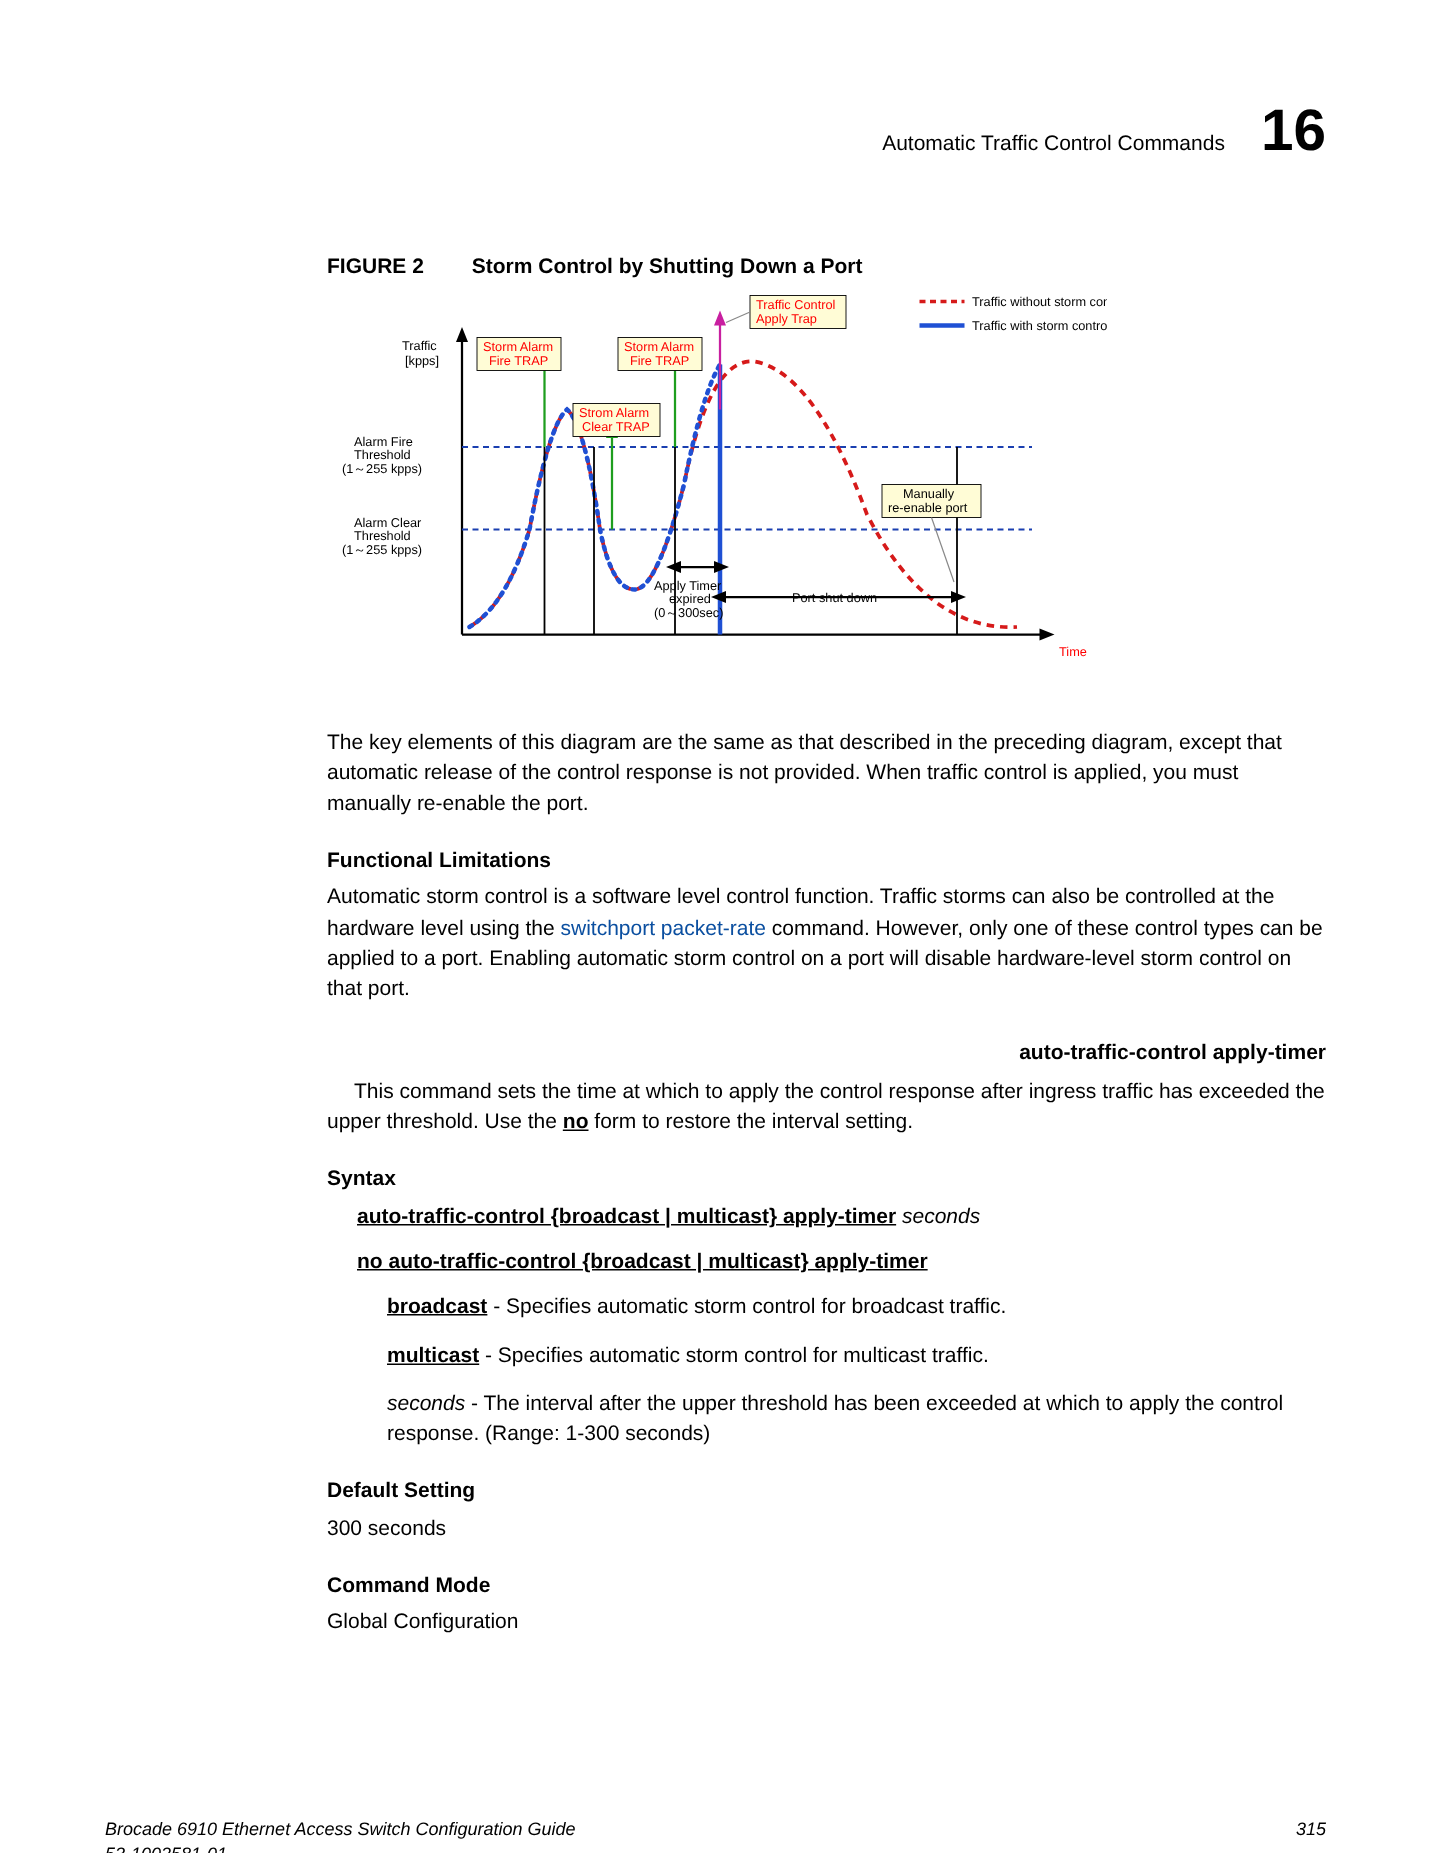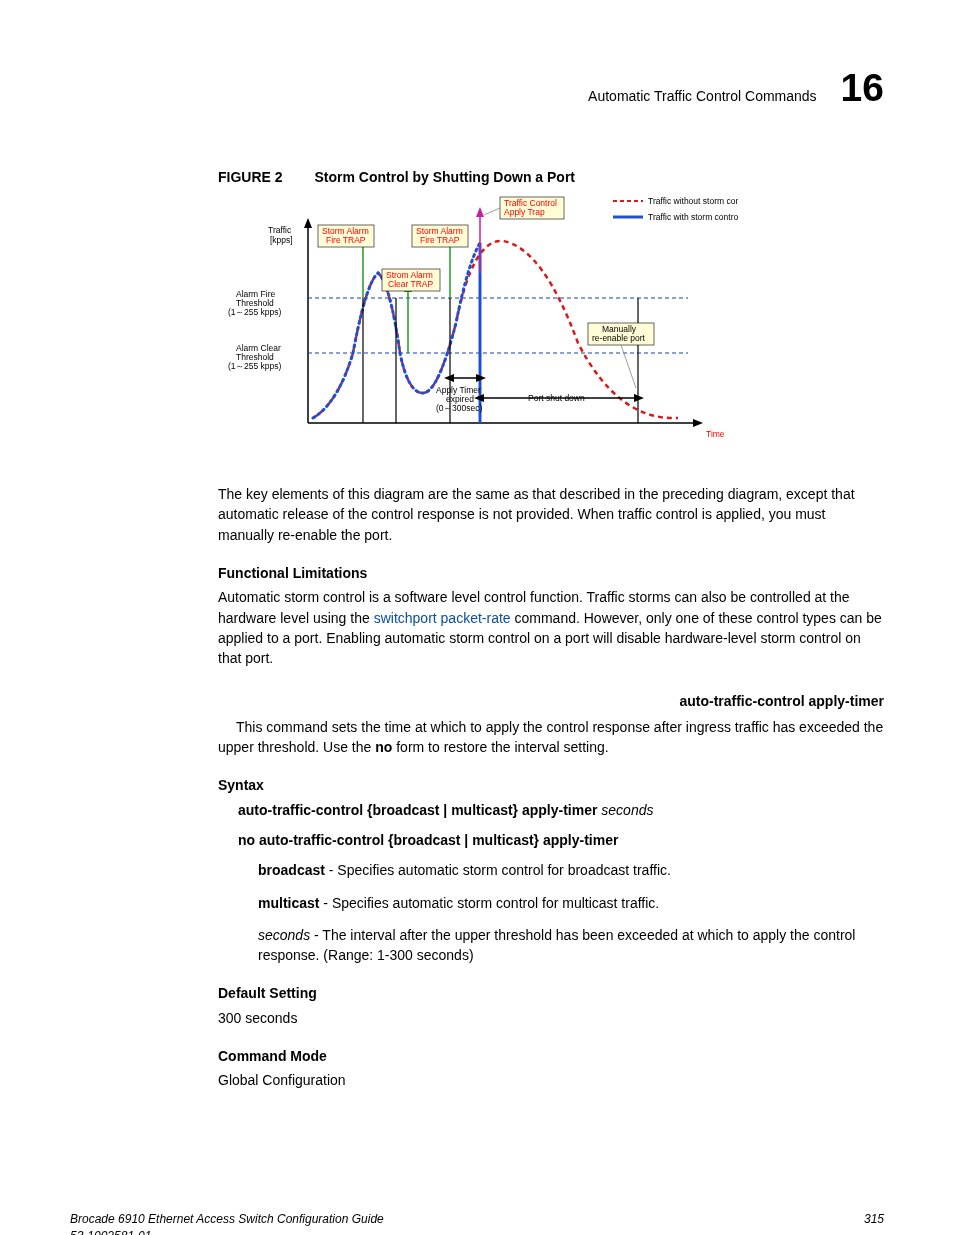--- a/index.html
+++ b/index.html
@@ -65,21 +65,21 @@
   }
   .syntax-line {
     margin-left: 168px;
     margin-bottom: 10px;
   }
   .param-line {
     margin-left: 188px;
     margin-bottom: 12px;
   }
   .italic { font-style: italic; }
-  .bold { font-weight: bold; }
+  .bold { font-weight: bold; text-decoration: underline; }
   .link { color: #0B4FA0; }
   .footer {
     margin-top: 120px;
     display:flex;
     justify-content: space-between;
     font-style: italic;
     font-size: 12px;
   }
   
   .diagram-svg {

